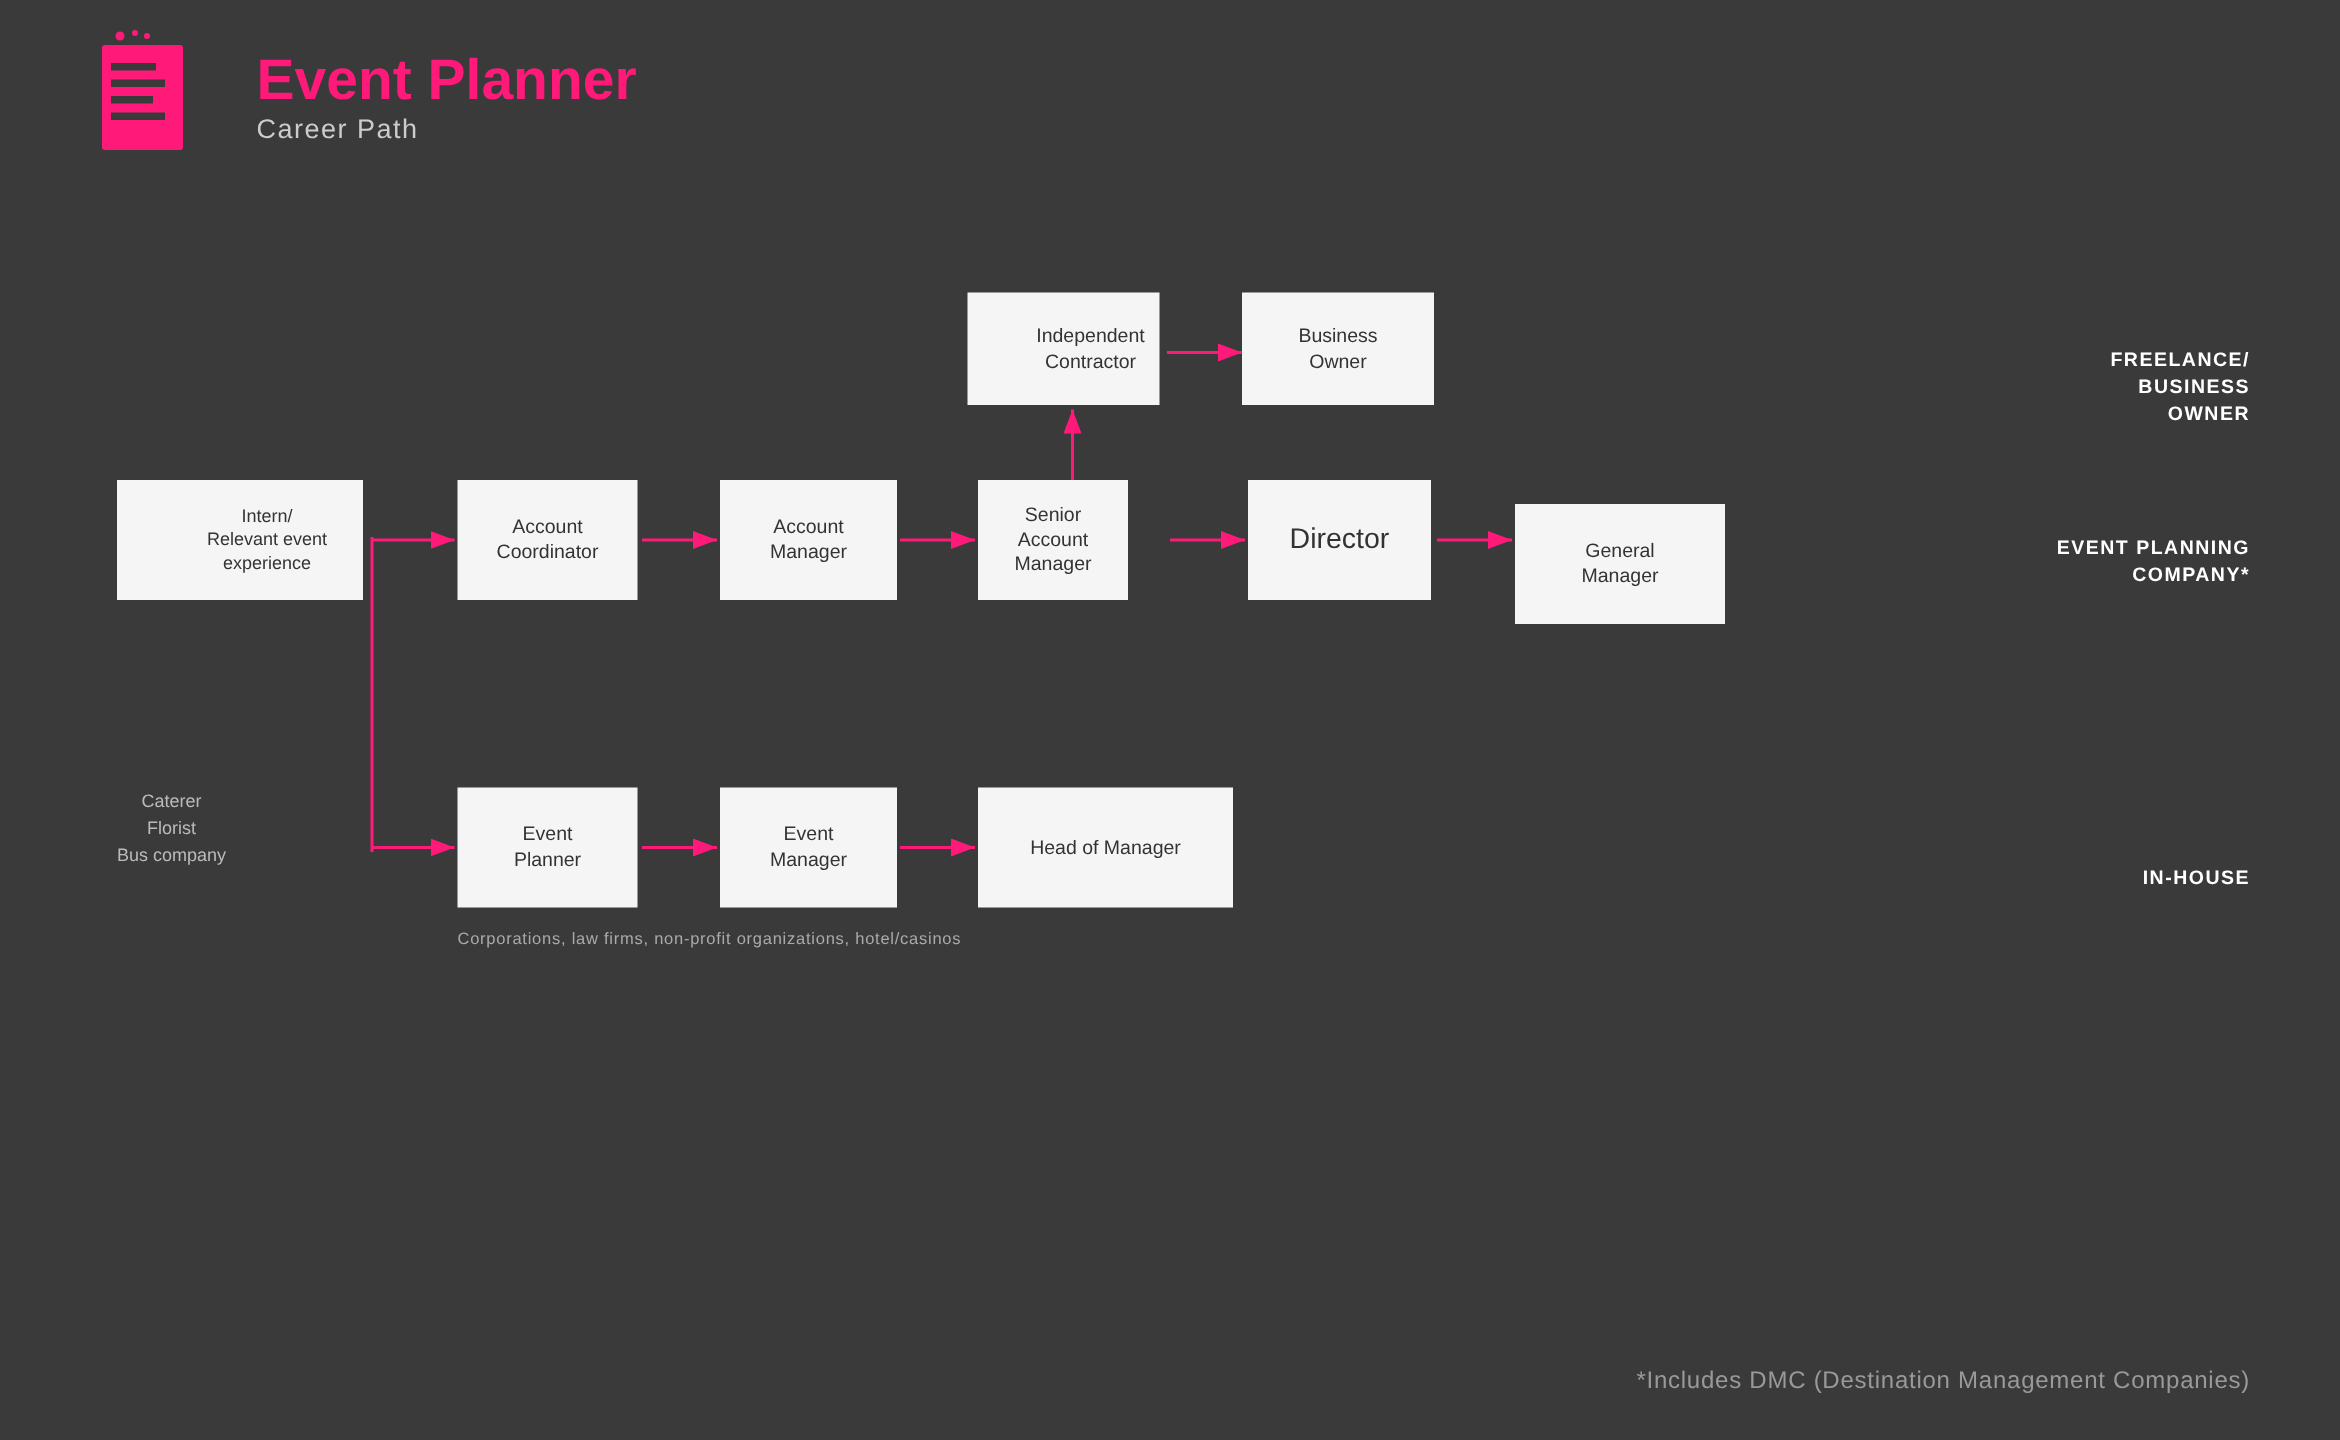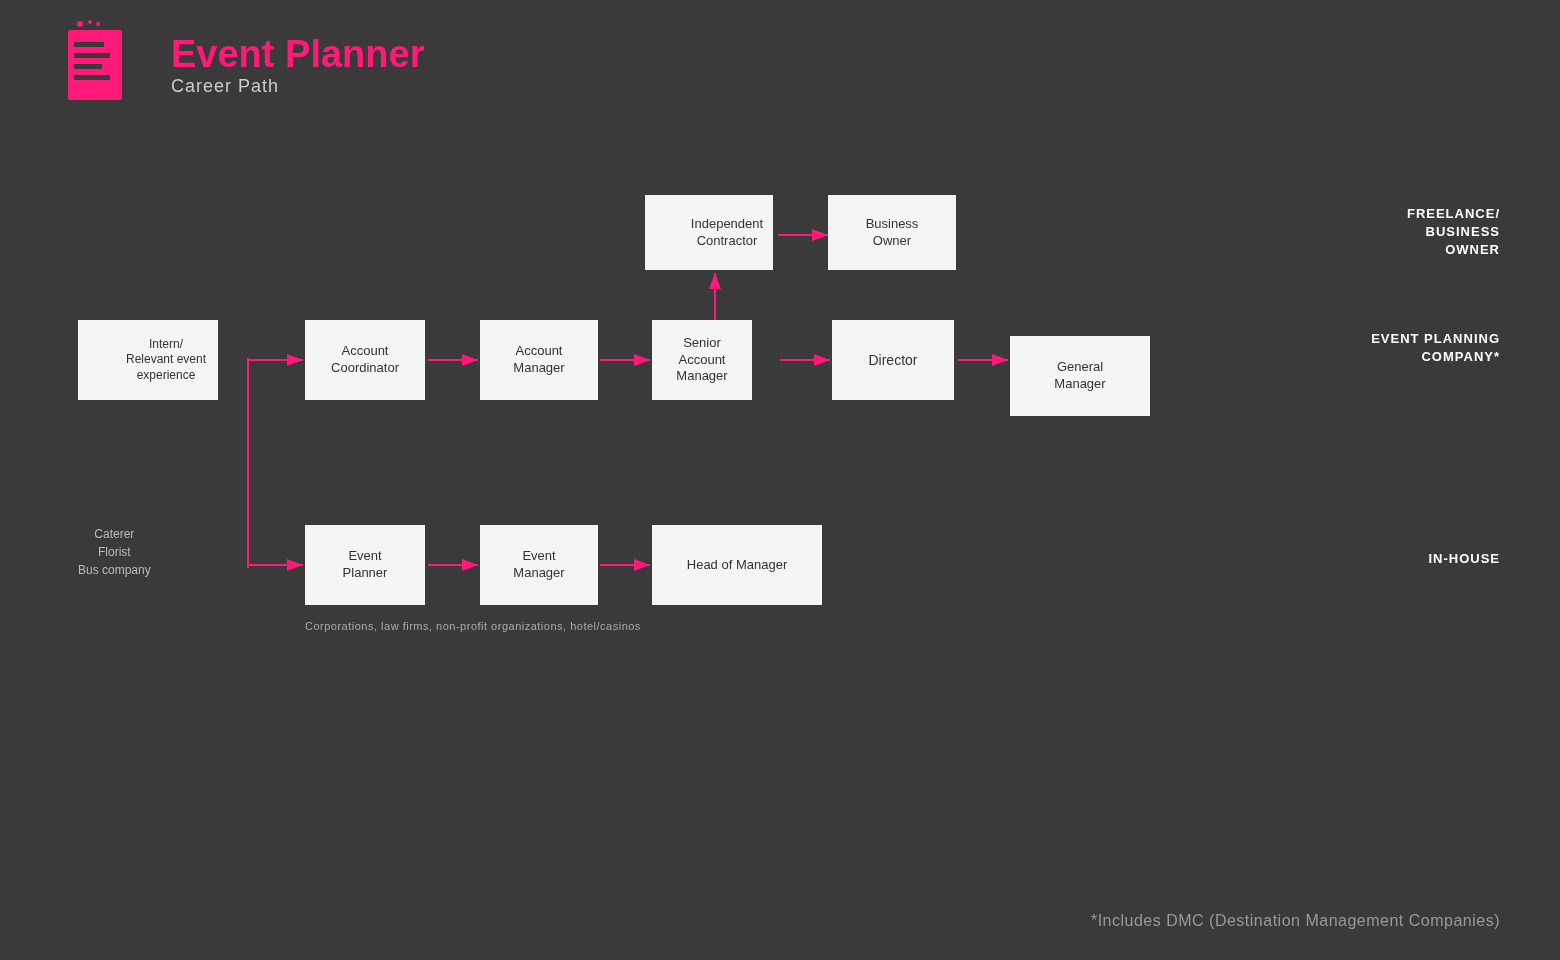--- a/index.html
+++ b/index.html
@@ -72,20 +72,21 @@
     
     .side-label {
       position: absolute;
       right: 60px;
       color: #fff;
       text-align: right;
       font-size: 13px;
       font-weight: bold;
       letter-spacing: 1px;
       line-height: 1.4;
+      margin-top: 26px;
     }
 
     
     .diagram-svg {
       position: absolute;
       top: 0;
       left: 0;
       width: 100%;
       height: 100%;
       pointer-events: none;
@@ -164,37 +165,37 @@
   </svg>
 
   <div class="node" style="left:645px; top:35px; width:128px; height:75px; font-size:13px;padding-left:44px;">
     <span>Independent<br>Contractor</span>
   </div>
 
   <div class="node" style="left:828px; top:35px; width:128px; height:75px; font-size:13px;">
     <span>Business<br>Owner</span>
   </div>
 
-  <div class="node" style="left:78px; top:160px; width:140px; height:80px; font-size:12px;padding-left:44px;">
+  <div class="node" style="left:78px; top:160px; width:164px; height:80px; font-size:12px;padding-left:44px;">
     <span>Intern/<br>Relevant event<br>experience</span>
   </div>
 
   <div class="node" style="left:305px; top:160px; width:120px; height:80px; font-size:13px;">
     <span>Account<br>Coordinator</span>
   </div>
 
   <div class="node" style="left:480px; top:160px; width:118px; height:80px; font-size:13px;">
     <span>Account<br>Manager</span>
   </div>
 
   <div class="node" style="left:652px; top:160px; width:100px; height:80px; font-size:13px;">
     <span>Senior<br>Account<br>Manager</span>
   </div>
 
-  <div class="node" style="left:832px; top:160px; width:122px; height:80px; font-size:14px;">
+  <div class="node" style="left:832px; top:160px; width:122px; height:80px; font-size:19px;">
     <span>Director</span>
   </div>
 
   <div class="node" style="left:1010px; top:160px; width:140px; height:80px; font-size:13px;margin-top:16px;">
     <span>General<br>Manager</span>
   </div>
 
   <div style="position:absolute; left:78px; top:365px; text-align:center; color:#bbb; font-size:12px; line-height:1.5;">
     <span>Caterer<br>Florist<br>Bus company</span>
   </div>

